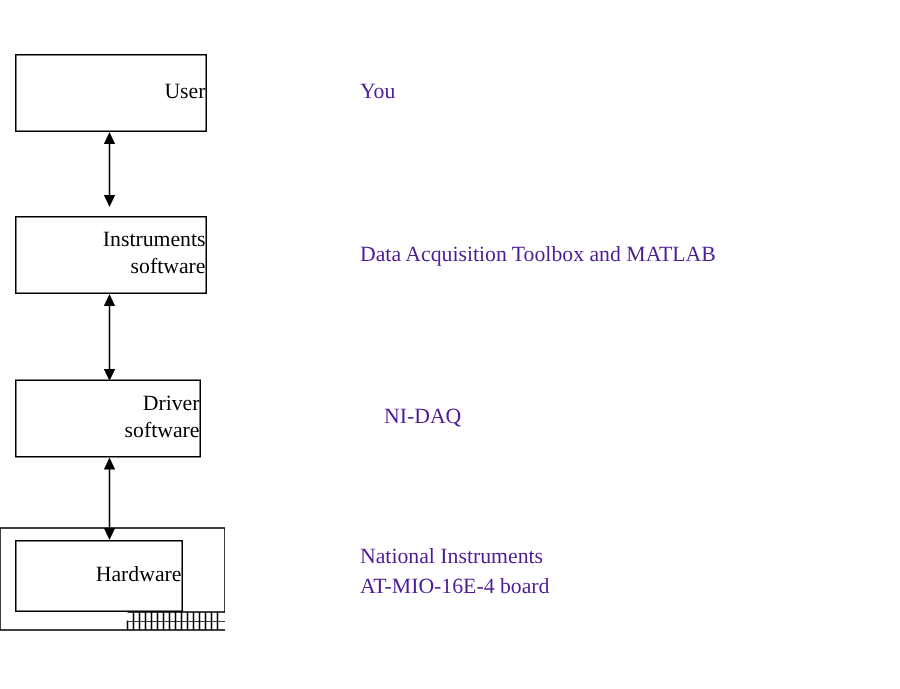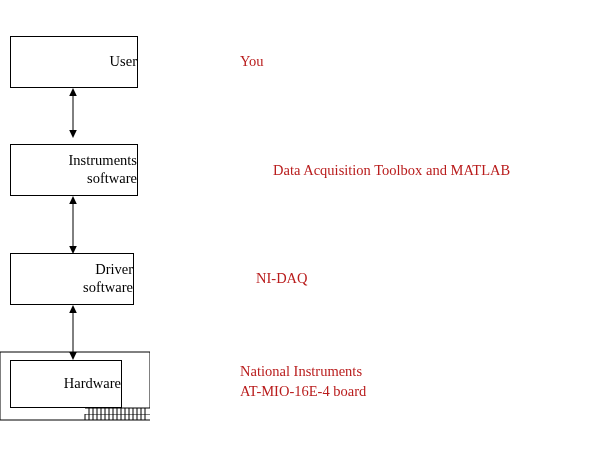--- a/index.html
+++ b/index.html
@@ -30,21 +30,21 @@
     text-align: center;
   }
   .box .line2 { display: block; }
   .arrow {
     position: absolute;
     width: 14px;
   }
   .caption {
     position: absolute;
     font-size: 14.5px;
-    color: #b91c1c;
+    color: #4c1d95;
     line-height: 1.35;
     white-space: pre-line;
     text-align: left;
   }
   .board {
     position: absolute;
   }
 </style>
 </head>
 <body>
@@ -106,20 +106,20 @@
       <line x1="85" y1="70" x2="150" y2="70"></line>
     </g>
   </svg>
 
   <div class="box" style="left:10px; top:360px; width:112px; height:48px;">
     <span>Hardware</span>
   </div>
 
   <div class="caption" style="left:240px; top:52px;">You</div>
 
-  <div class="caption" style="left:240px; top:161px;margin-left:33px;">Data Acquisition Toolbox and MATLAB</div>
+  <div class="caption" style="left:240px; top:161px;">Data Acquisition Toolbox and MATLAB</div>
 
   <div class="caption" style="left:256px; top:269px;">NI-DAQ</div>
 
   <div class="caption" style="left:240px; top:362px;">National Instruments
 AT-MIO-16E-4 board</div>
 
 </div>
 
 </body></html>

